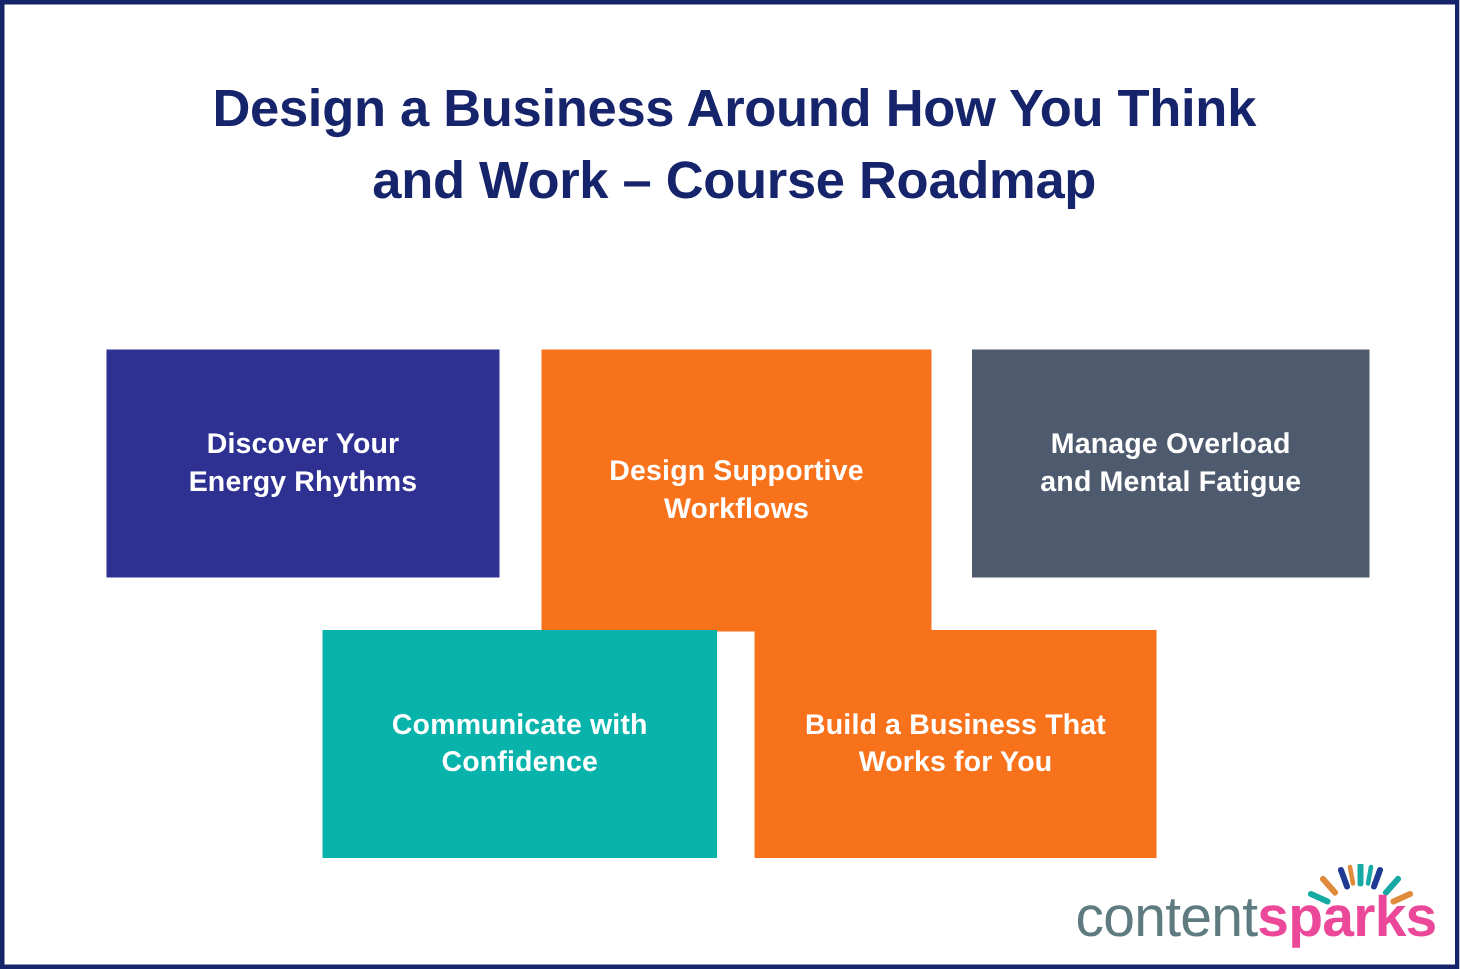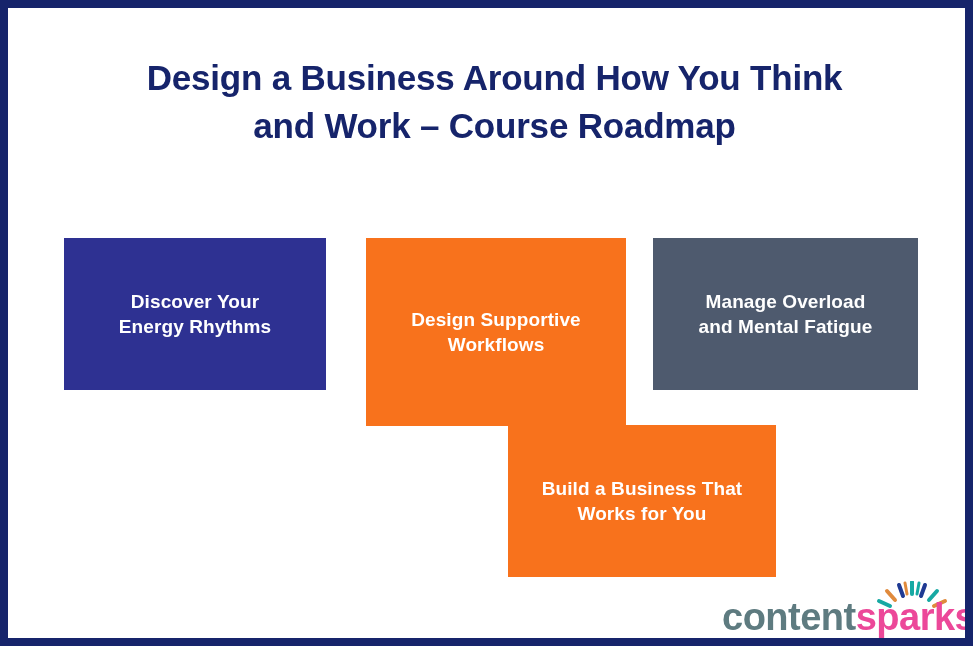--- a/index.html
+++ b/index.html
@@ -10,21 +10,21 @@
   }
   body {
     font-family: "Liberation Sans", sans-serif;
   }
   #slide {
     position: relative;
     width: 973px;
     height: 646px;
     background: #ffffff;
     box-sizing: border-box;
-    border: 8px solid #3b82f6;
+    border: 3px solid #3b82f6;
     overflow: hidden;
   }
 
   
   .title-block {
     position: absolute;
     left: 0;
     top: 46px;
     width: 973px;
     text-align: center;
@@ -53,21 +53,21 @@
     font-family: "Liberation Sans", sans-serif;
     font-size: 19px;
     font-weight: bold;
     color: #ffffff;
     line-height: 25px;
     letter-spacing: 0.1px;
     white-space: pre-line;
   }
 
   
-  #box-0 { left: 56px;  top: 230px; width: 262px; height: 152px; }
+  #box-0 { left: 68px;  top: 230px; width: 262px; height: 152px; }
   #box-1 { left: 358px; top: 230px; width: 260px; height: 188px; }
   #box-2 { left: 645px; top: 230px; width: 265px; height: 152px; }
   
   #box-3 { left: 212px; top: 417px; width: 263px; height: 152px; }
   #box-4 { left: 500px; top: 417px; width: 268px; height: 152px; }
 
   
   .logo {
     position: absolute;
     left: 714px;
@@ -87,21 +87,21 @@
     left: 0;
     top: 16px;
     width: 248px;
     height: 40px;
     white-space: nowrap;
     font-size: 38px;
     line-height: 40px;
   }
   .logo-content {
     font-family: "Liberation Sans", sans-serif;
-    font-weight: bold;
+    font-weight: normal;
     color: #5e7b80;
     letter-spacing: -0.5px;
   }
   .logo-sparks {
     font-family: "Liberation Sans", sans-serif;
     font-weight: bold;
     color: #17a9a3;
     letter-spacing: -0.5px;
   }
 </style>
@@ -123,20 +123,24 @@
   <div class="box" id="box-1" style="background-color: rgb(248, 114, 28); color: rgb(255, 255, 255);">
     <span class="box-label">Design Supportive
 Workflows</span>
   </div>
 
   <div class="box" id="box-2" style="background-color: rgb(78, 90, 110); color: rgb(255, 255, 255);">
     <span class="box-label">Manage Overload
 and Mental Fatigue</span>
   </div>
 
+  <div class="box" id="box-3" style="background-color: rgb(8, 179, 171); color: rgb(255, 255, 255);">
+    <span class="box-label">Communicate with
+Confidence</span>
+  </div>
 
   <div class="box" id="box-4" style="background-color: rgb(248, 114, 28); color: rgb(255, 255, 255);">
     <span class="box-label">Build a Business That
 Works for You</span>
   </div>
 
   <div class="logo">
     <svg class="logo-sparks-svg" viewBox="0 0 80 34">
       <g stroke-linecap="round">
         <line x1="40" y1="13" x2="40" y2="1" stroke="#17a9a3" stroke-width="4"></line>

